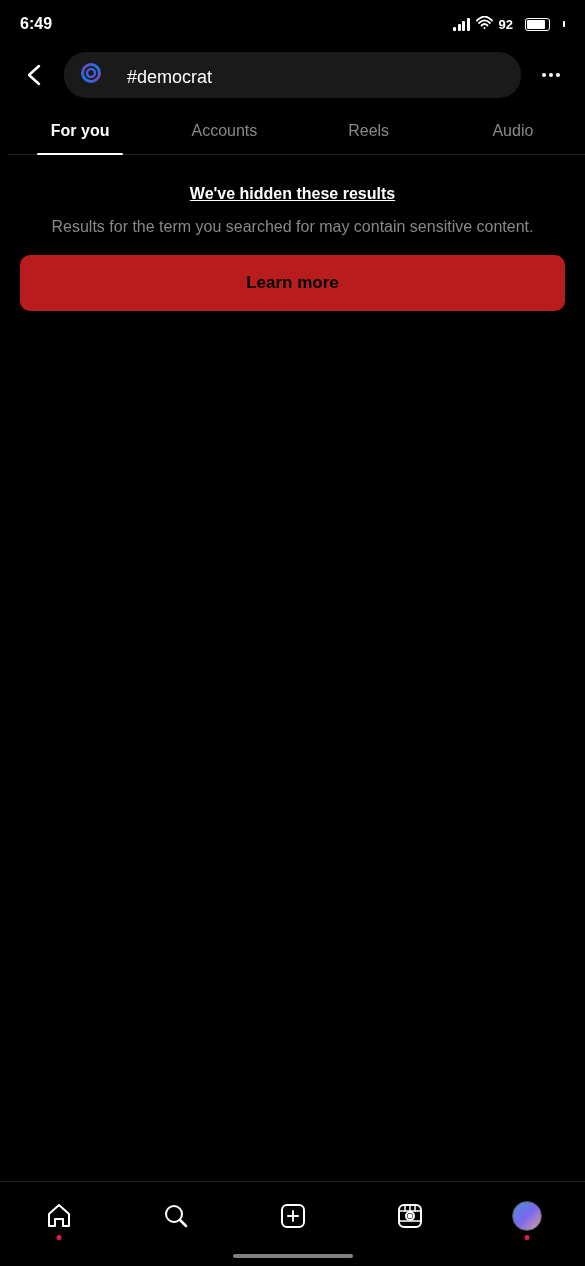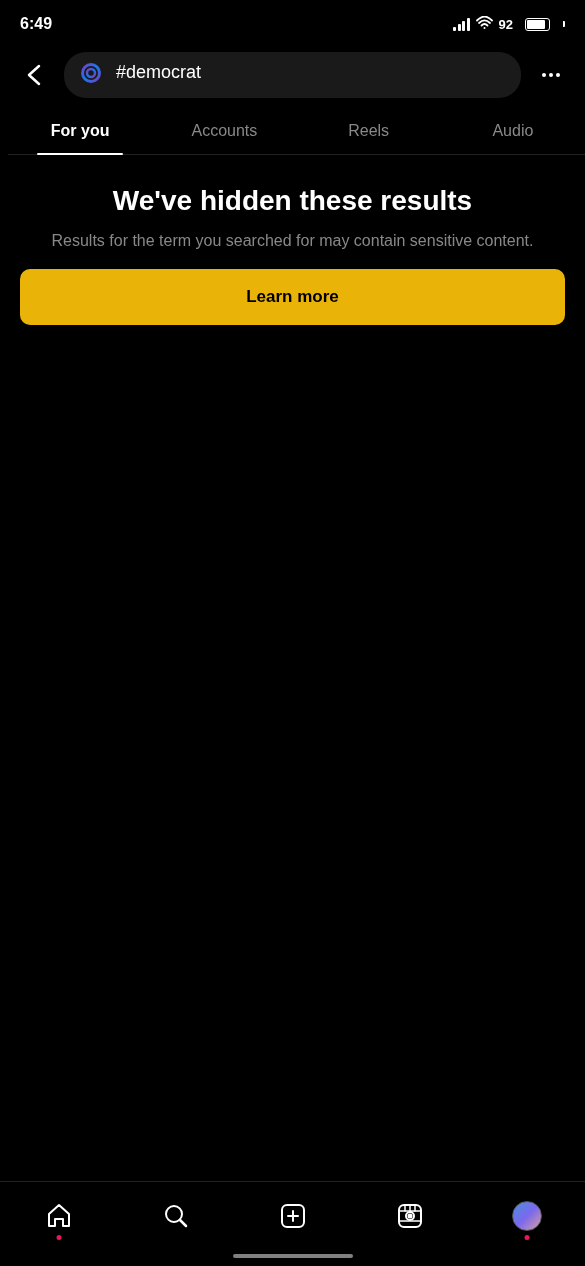--- a/index.html
+++ b/index.html
@@ -100,22 +100,22 @@
       justify-content: center;
       flex-shrink: 0;
     }
 
     .search-bar {
       flex: 1;
       background: #1a1a1a;
       border-radius: 22px;
       padding: 10px 16px;
       display: flex;
-      align-items: flex-start;
-      gap: 14px;
+      align-items: flex-end;
+      gap: 25px;
     }
 
     .search-query {
       font-size: 18px;
       color: #fff;
       font-weight: 400;
       flex: 1;
     }
 
     .more-btn {
@@ -173,36 +173,37 @@
       border-radius: 1px;
     }
 
     
     .content {
       padding: 30px 20px 20px 20px;
       text-align: center;
     }
 
     .hidden-title {
-      font-size: 28px;
+      font-size: 16px;
       font-weight: 700;
       color: #fff;
       margin-bottom: 12px;
+      text-decoration: underline;
     }
 
     .hidden-desc {
       font-size: 16px;
       color: #888;
       line-height: 1.5;
       margin-bottom: 16px;
     }
 
     .learn-more-btn {
       width: 100%;
-      background: #eab308;
+      background: #b91c1c;
       border: none;
       border-radius: 10px;
       padding: 18px;
       font-size: 17px;
       font-weight: 600;
       color: #000;
       cursor: pointer;
       display: block;
     }
 

